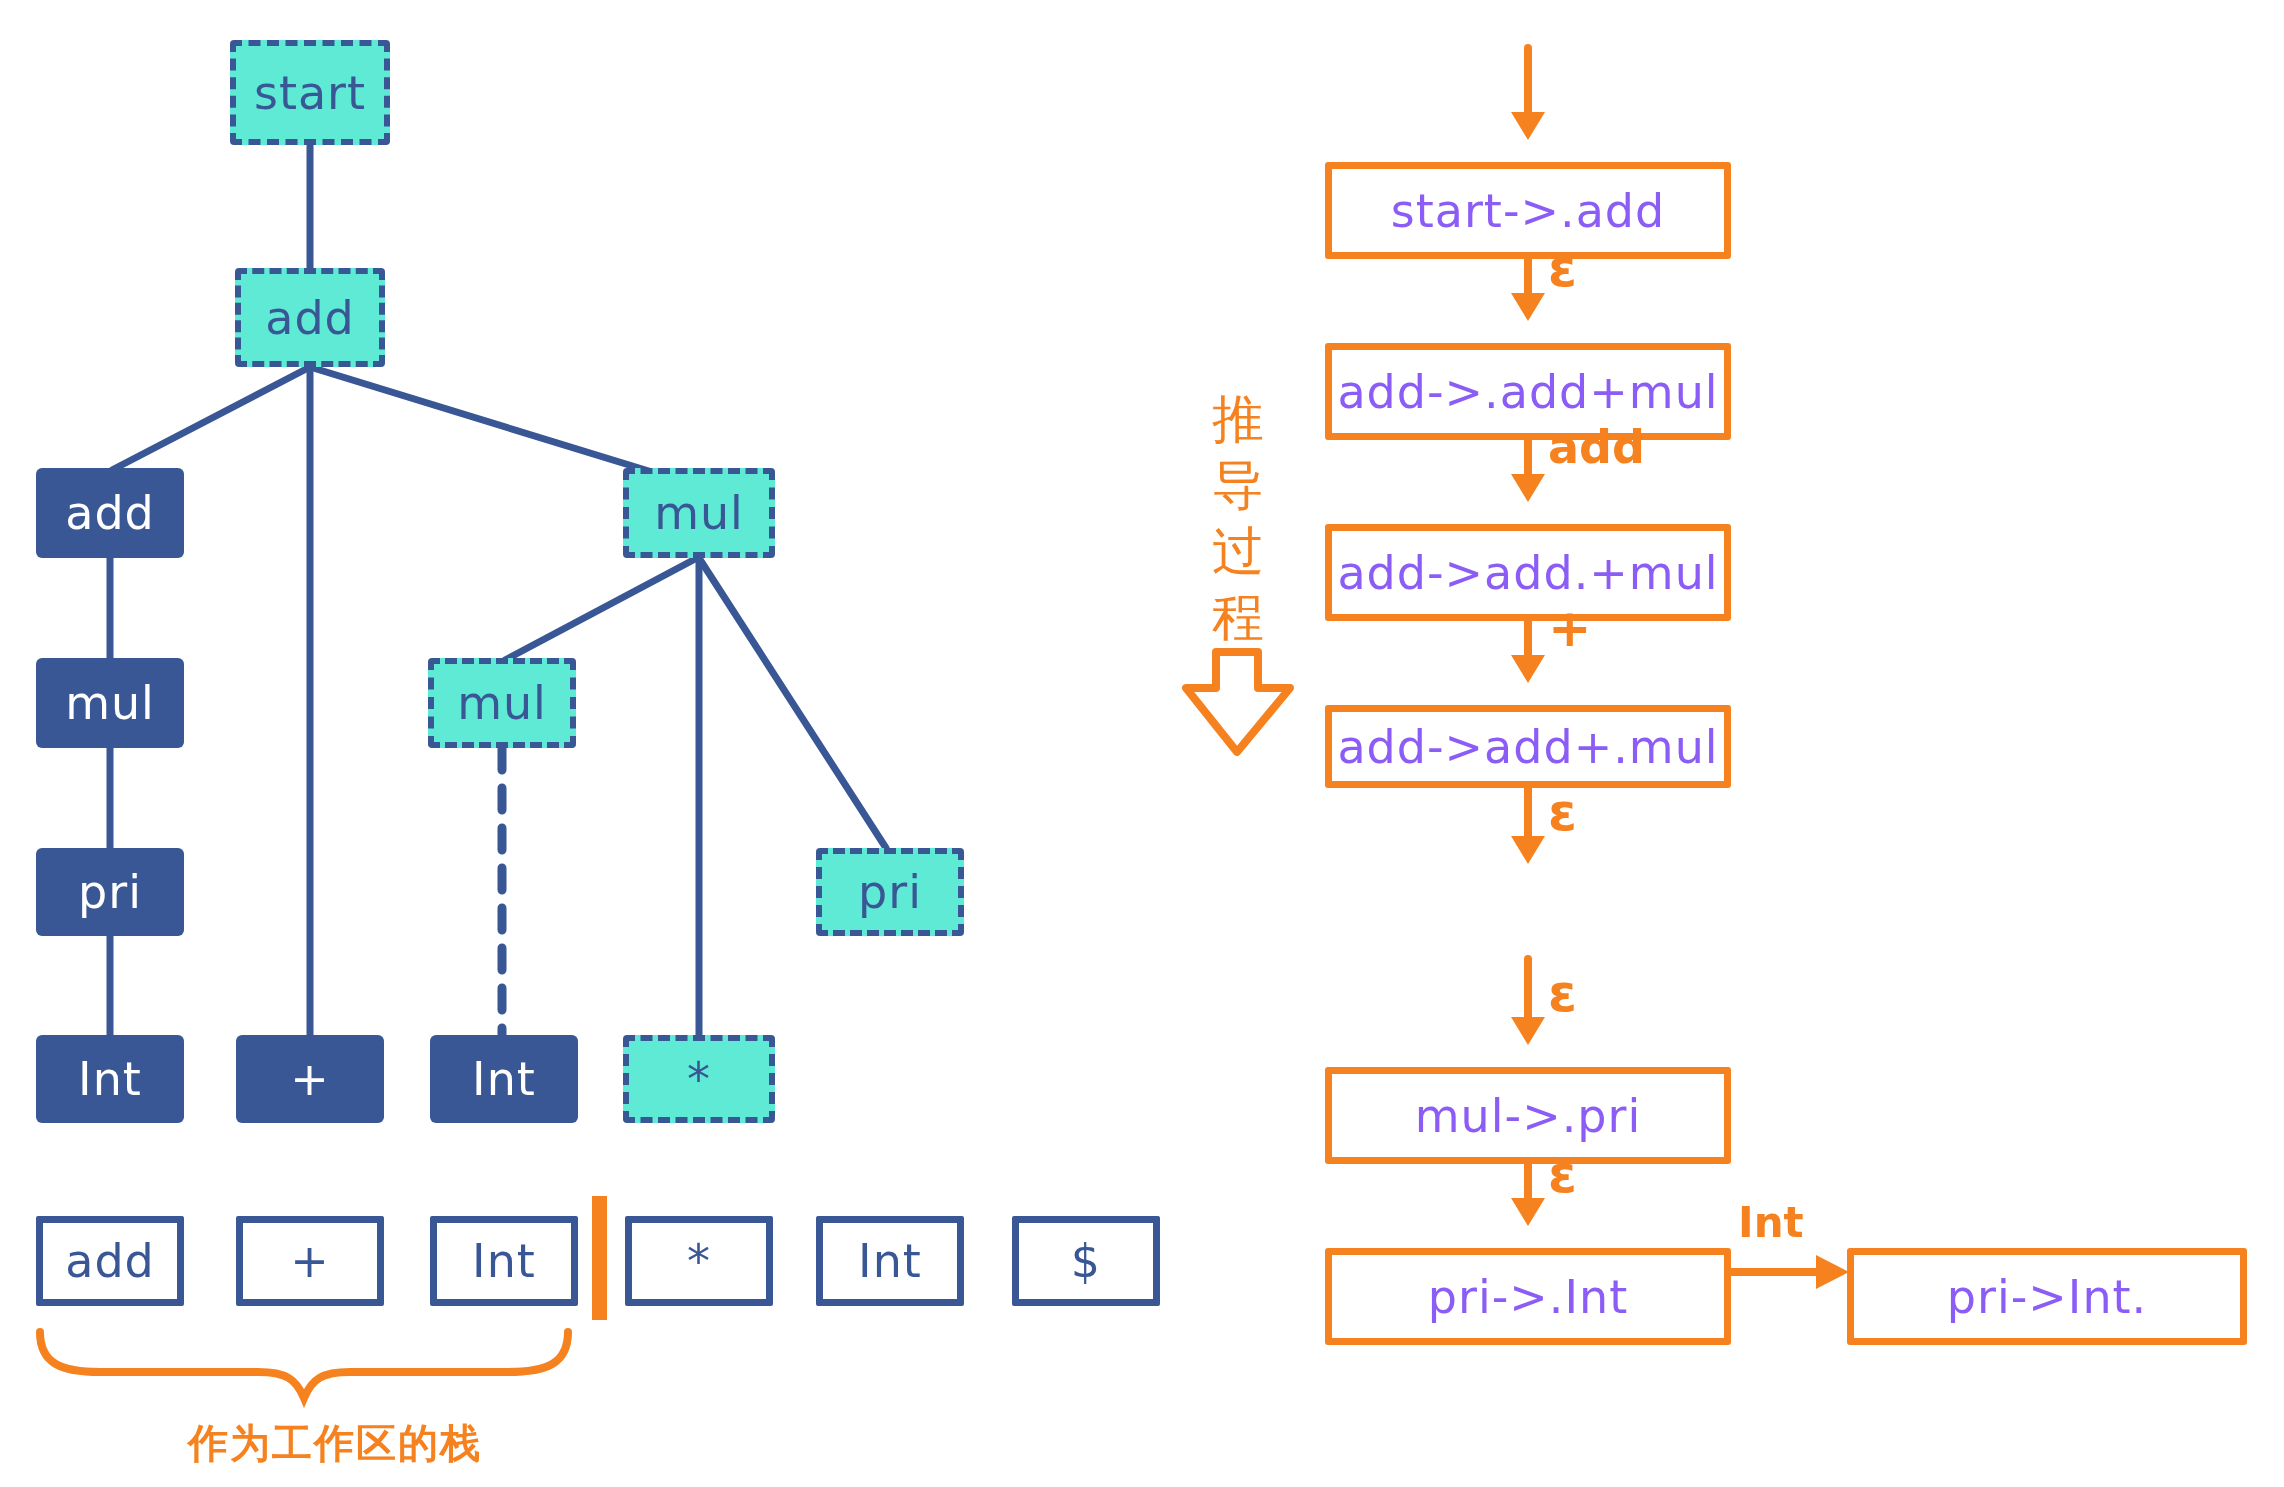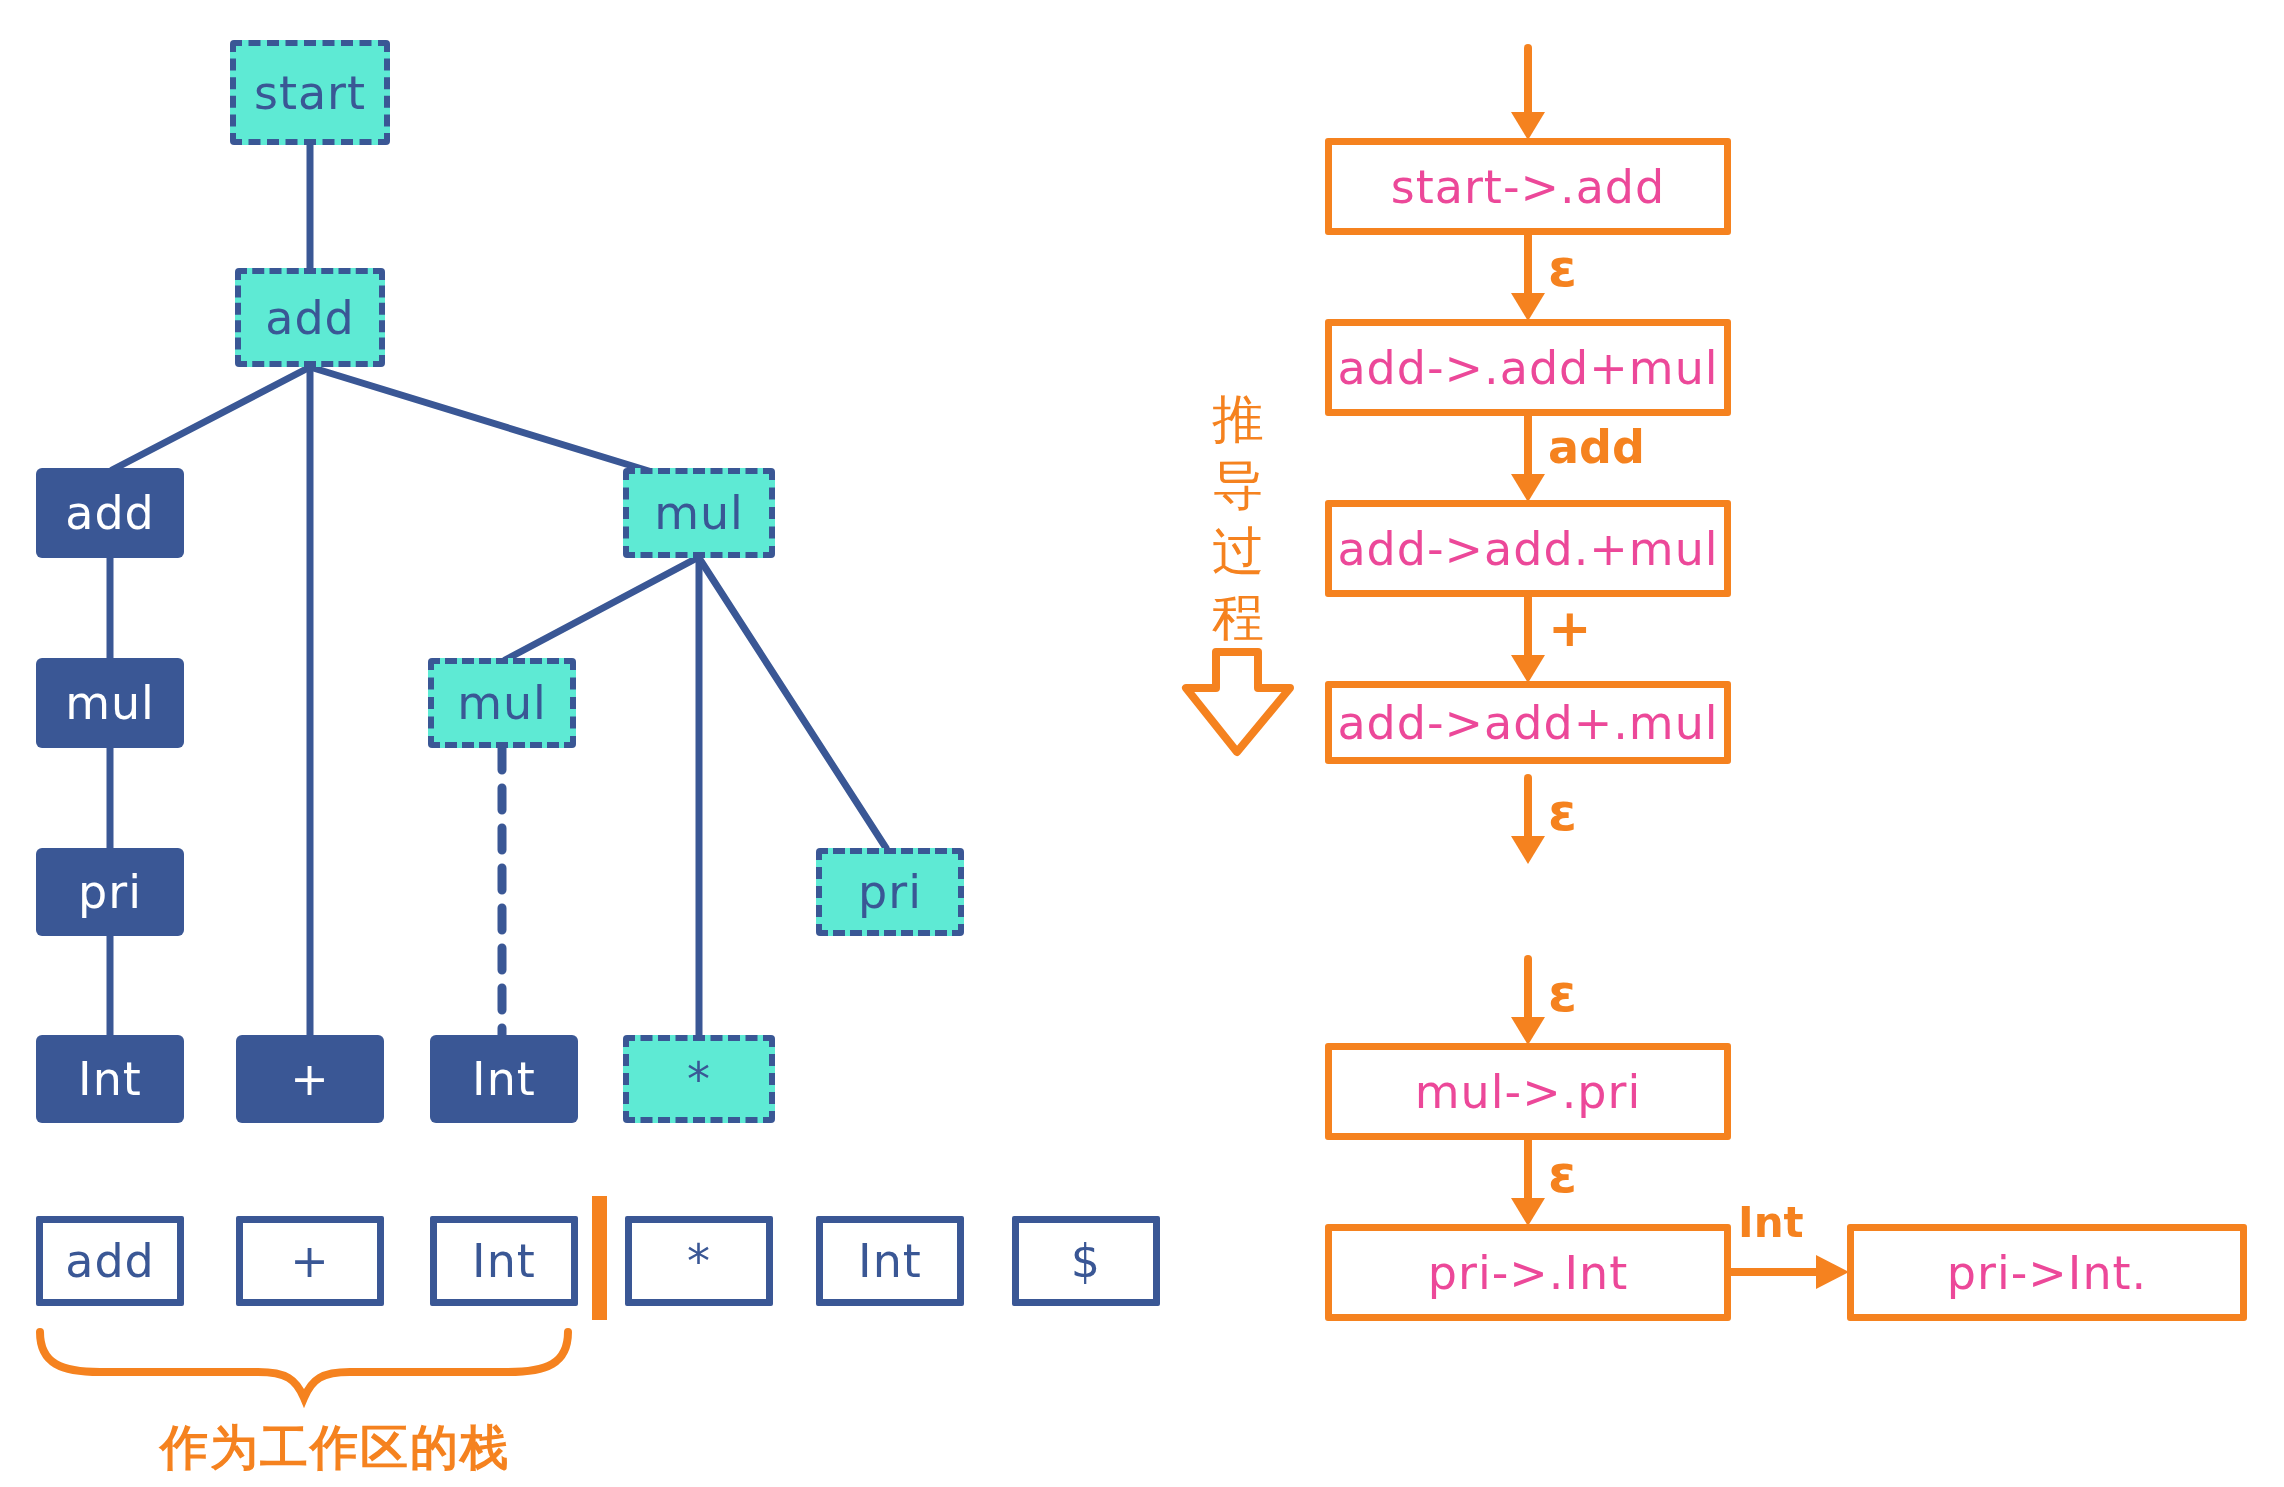--- a/index.html
+++ b/index.html
@@ -12,32 +12,32 @@
   .node{
     position:absolute;display:flex;align-items:center;justify-content:center;
     box-sizing:border-box;font-size:46px;letter-spacing:1px;
   }
   .node.filled{background:#3A5795;color:#ffffff;border-radius:6px;}
   .node.dashedbox{background:#5eead4;color:#3A5795;border:6px dashed #3A5795;border-radius:4px;}
   .node.outline{background:#ffffff;color:#3A5795;border:7px solid #3A5795;border-radius:2px;}
   
   .flowbox{
     position:absolute;display:flex;align-items:center;justify-content:center;
-    box-sizing:border-box;border:7px solid #F5821F;color:#ec4899;background:#ffffff;
-    font-size:46px;letter-spacing:1px;border-radius:3px;
+    box-sizing:border-box;border:7px solid #F5821F;color:#8b5cf6;background:#ffffff;
+    font-size:46px;letter-spacing:1px;border-radius:3px;margin-top:24px;
   }
   .edgelabel{position:absolute;color:#F5821F;font-weight:600;}
   .sidelabel{
     position:absolute;left:1204px;top:386px;width:68px;
     color:#F5821F;font-size:52px;line-height:66px;font-weight:400;
     text-align:center;word-break:break-all;
   }
   .stacklabel{
     position:absolute;left:120px;top:1416px;width:430px;text-align:center;
-    color:#F5821F;font-size:48px;font-weight:700;letter-spacing:2px;
+    color:#F5821F;font-size:40px;font-weight:700;letter-spacing:2px;
   }
   .divider{position:absolute;left:592px;top:1196px;width:15px;height:124px;background:#F5821F;}
 </style>
 </head>
 <body>
 
 <div id="canvas">
 
   <svg class="layer" viewBox="0 0 2284 1487">
     <g stroke="#3A5795" stroke-width="7" fill="none" stroke-linecap="round">

